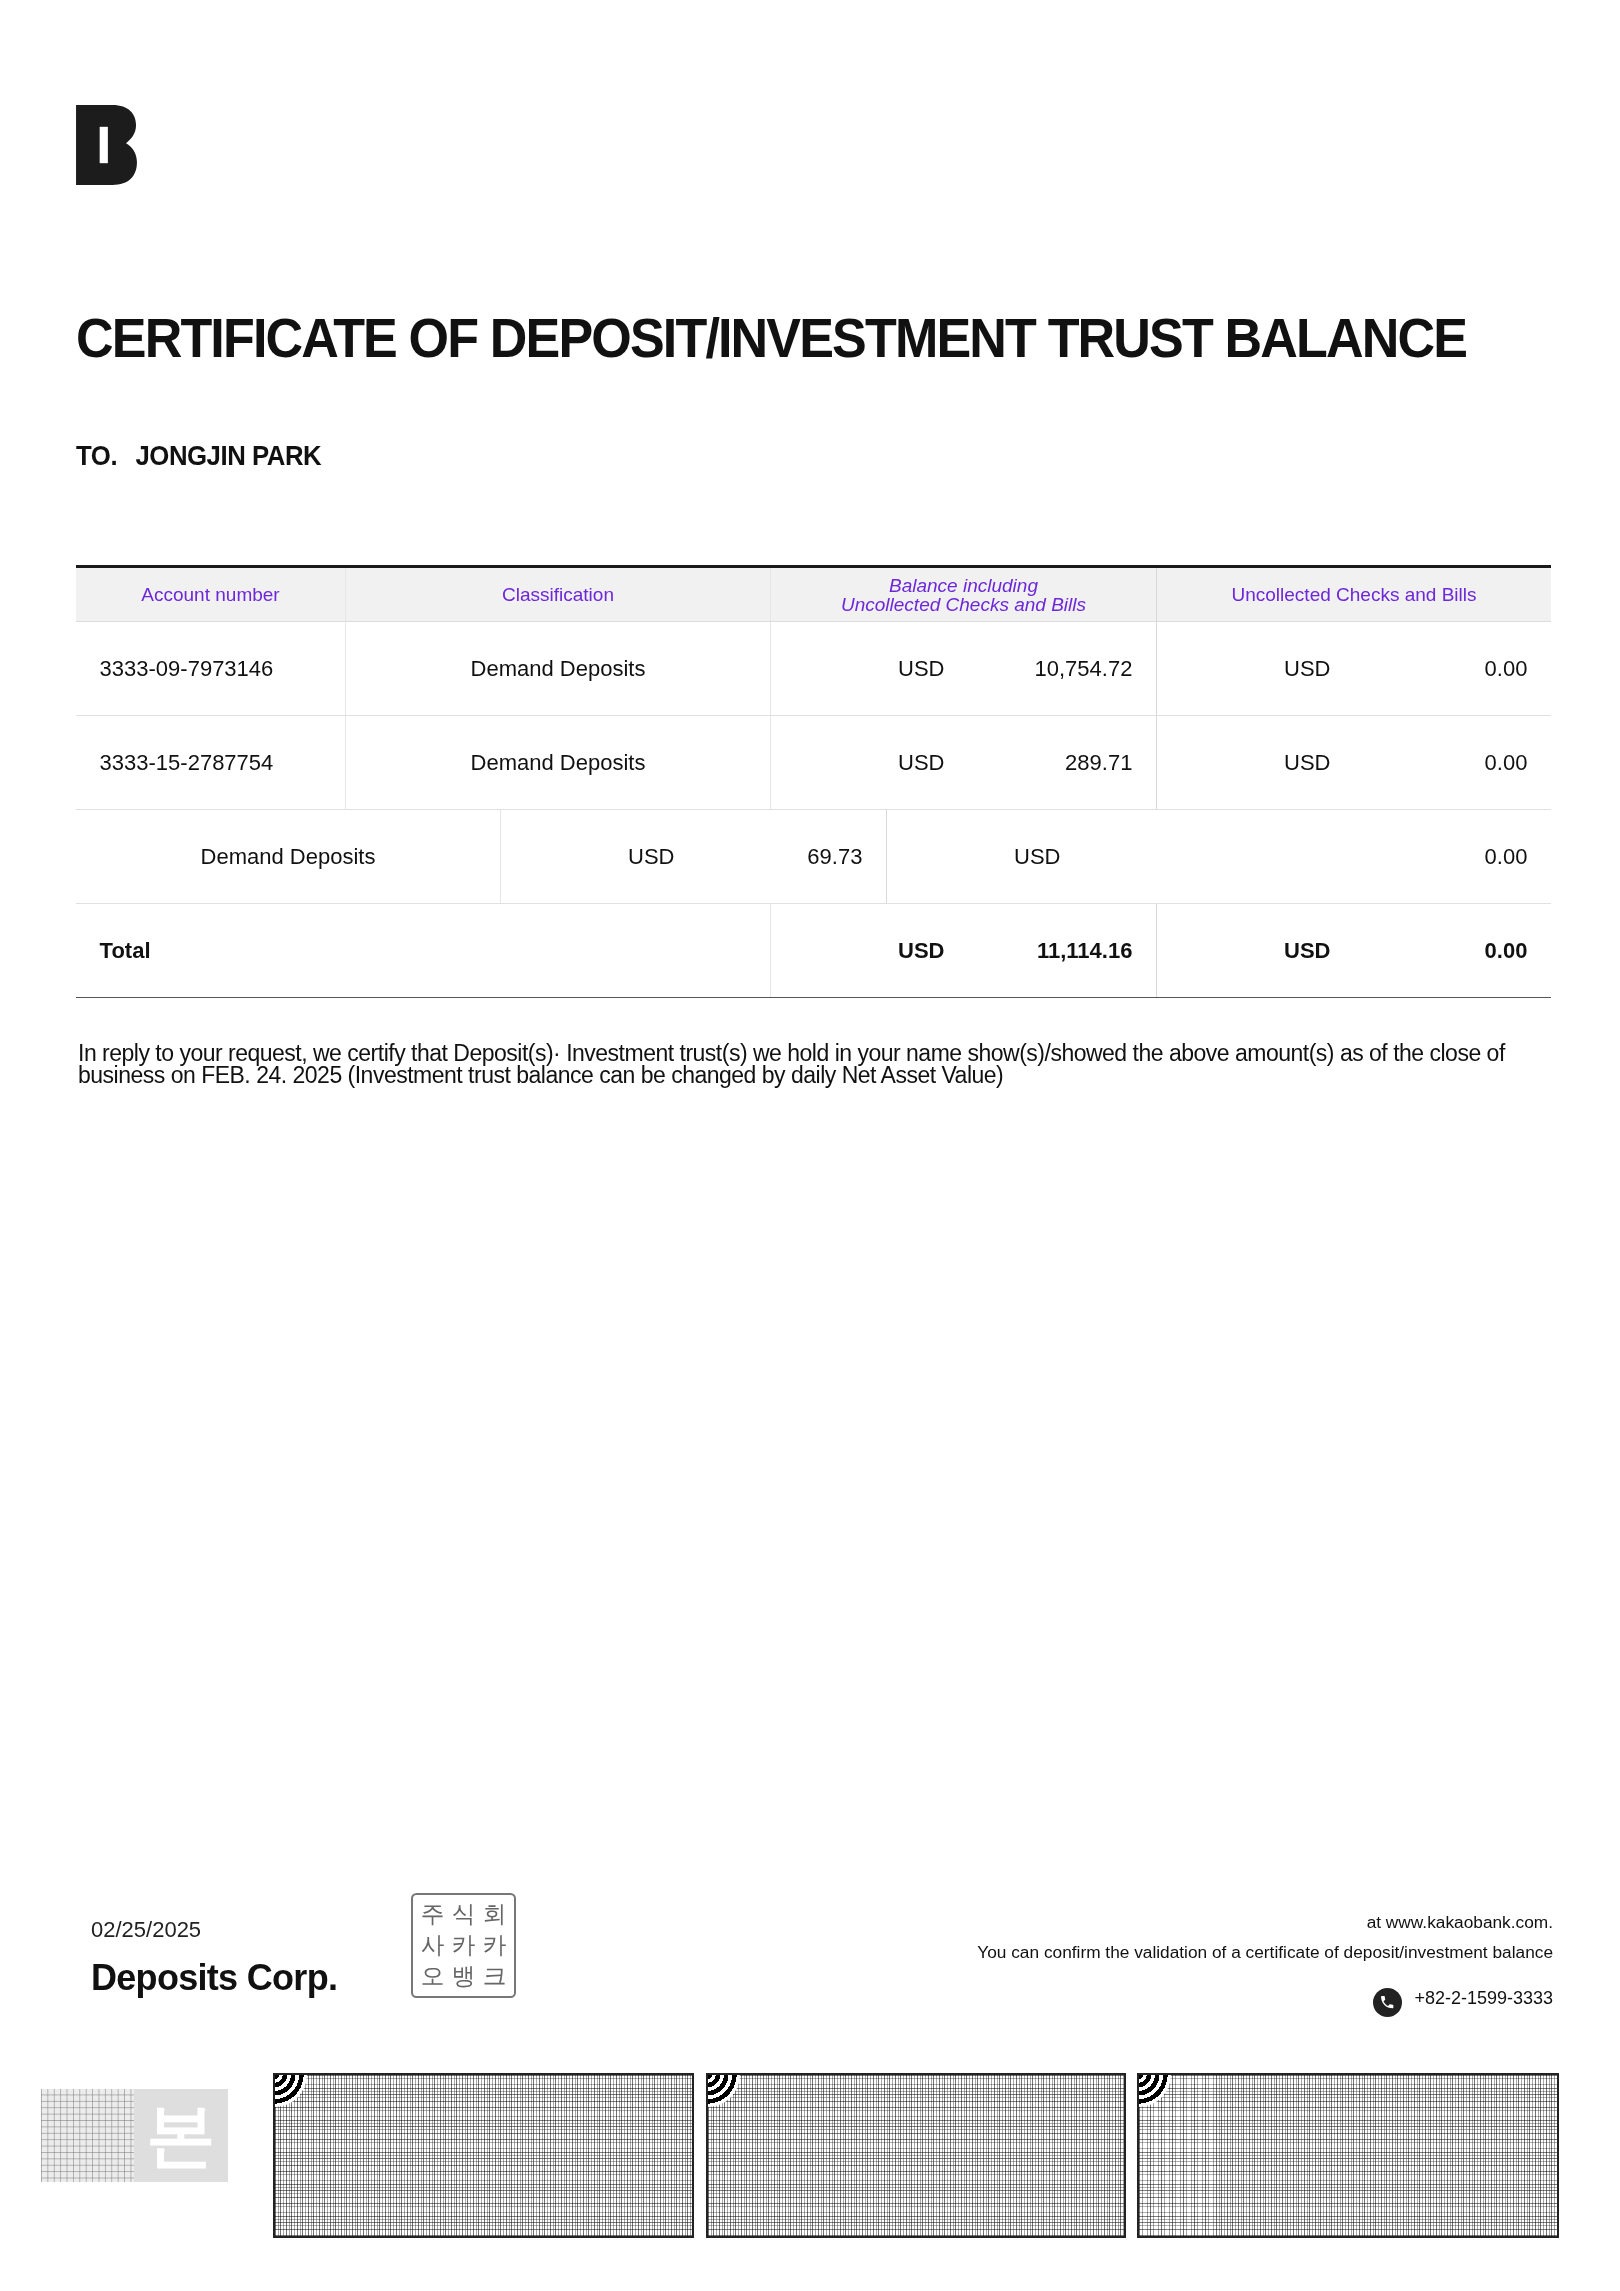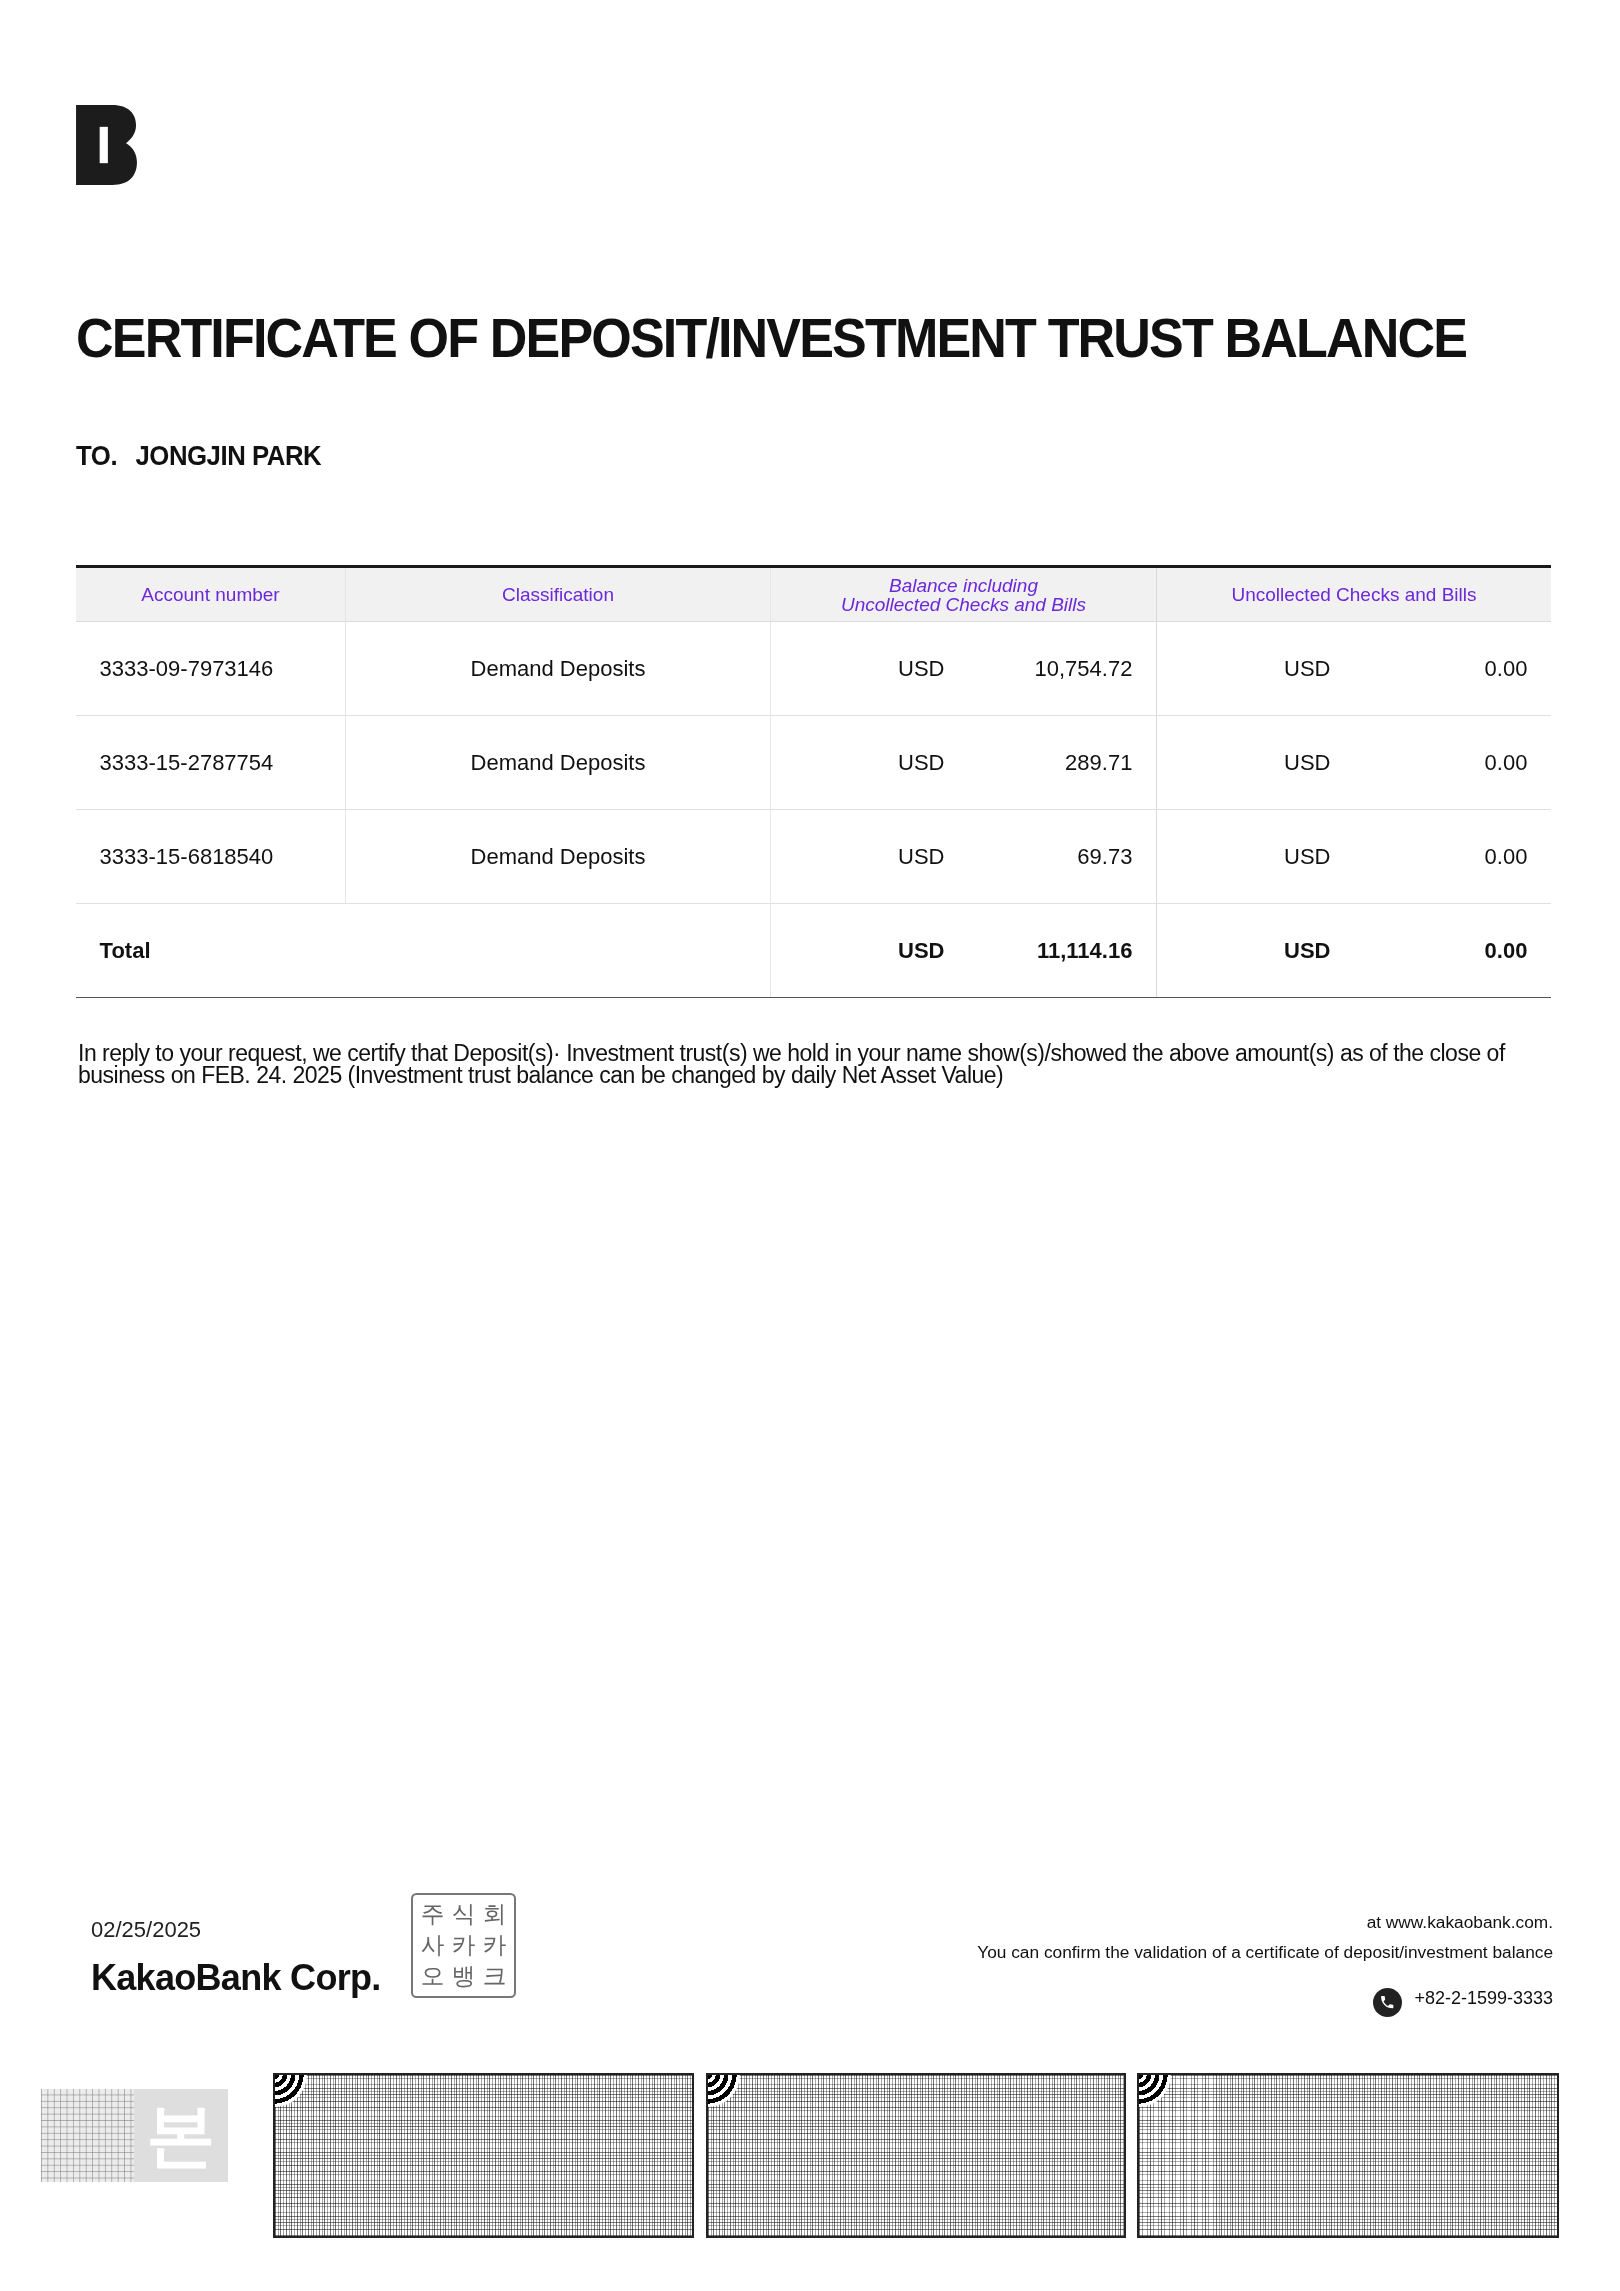--- a/index.html
+++ b/index.html
@@ -135,21 +135,20 @@
       </div>
     <div class="cell c4">
         <div class="money-wrap">
       <span class="cur">USD</span>
       <span class="amt">0.00</span>
         </div>
       </div>
   </div>
 
   <div class="row">
-    <div class="cell c1 data">3333-15-6818540</div>
     <div class="cell c2 data">Demand Deposits</div>
     <div class="cell c3">
         <div class="money-wrap">
       <span class="cur">USD</span>
       <span class="amt">69.73</span>
         </div>
       </div>
     <div class="cell c4">
         <div class="money-wrap">
       <span class="cur">USD</span>
@@ -172,21 +171,21 @@
       <span class="cur">USD</span>
       <span class="amt">0.00</span>
         </div>
       </div>
   </div>
 </div>
 
 <div class="abs note">In reply to your request, we certify that Deposit(s)· Investment trust(s) we hold in your name show(s)/showed the above amount(s) as of the close of business on FEB. 24. 2025 (Investment trust balance can be changed by daily Net Asset Value)</div>
 
 <div class="abs date">02/25/2025</div>
-<div class="abs corp">KakaoBank Corp.</div>
+<div class="abs corp">Deposits Corp.</div>
 
 <div class="abs seal" id="seal">
     <span style="width: 33%;">주</span>
     <span style="width: 33%;">식</span>
     <span style="width: 33%;">회</span>
     <span style="width: 33%;">사</span>
     <span style="width: 33%;">카</span>
     <span style="width: 33%;">카</span>
     <span style="width: 33%;">오</span>
     <span style="width: 33%;">뱅</span>

